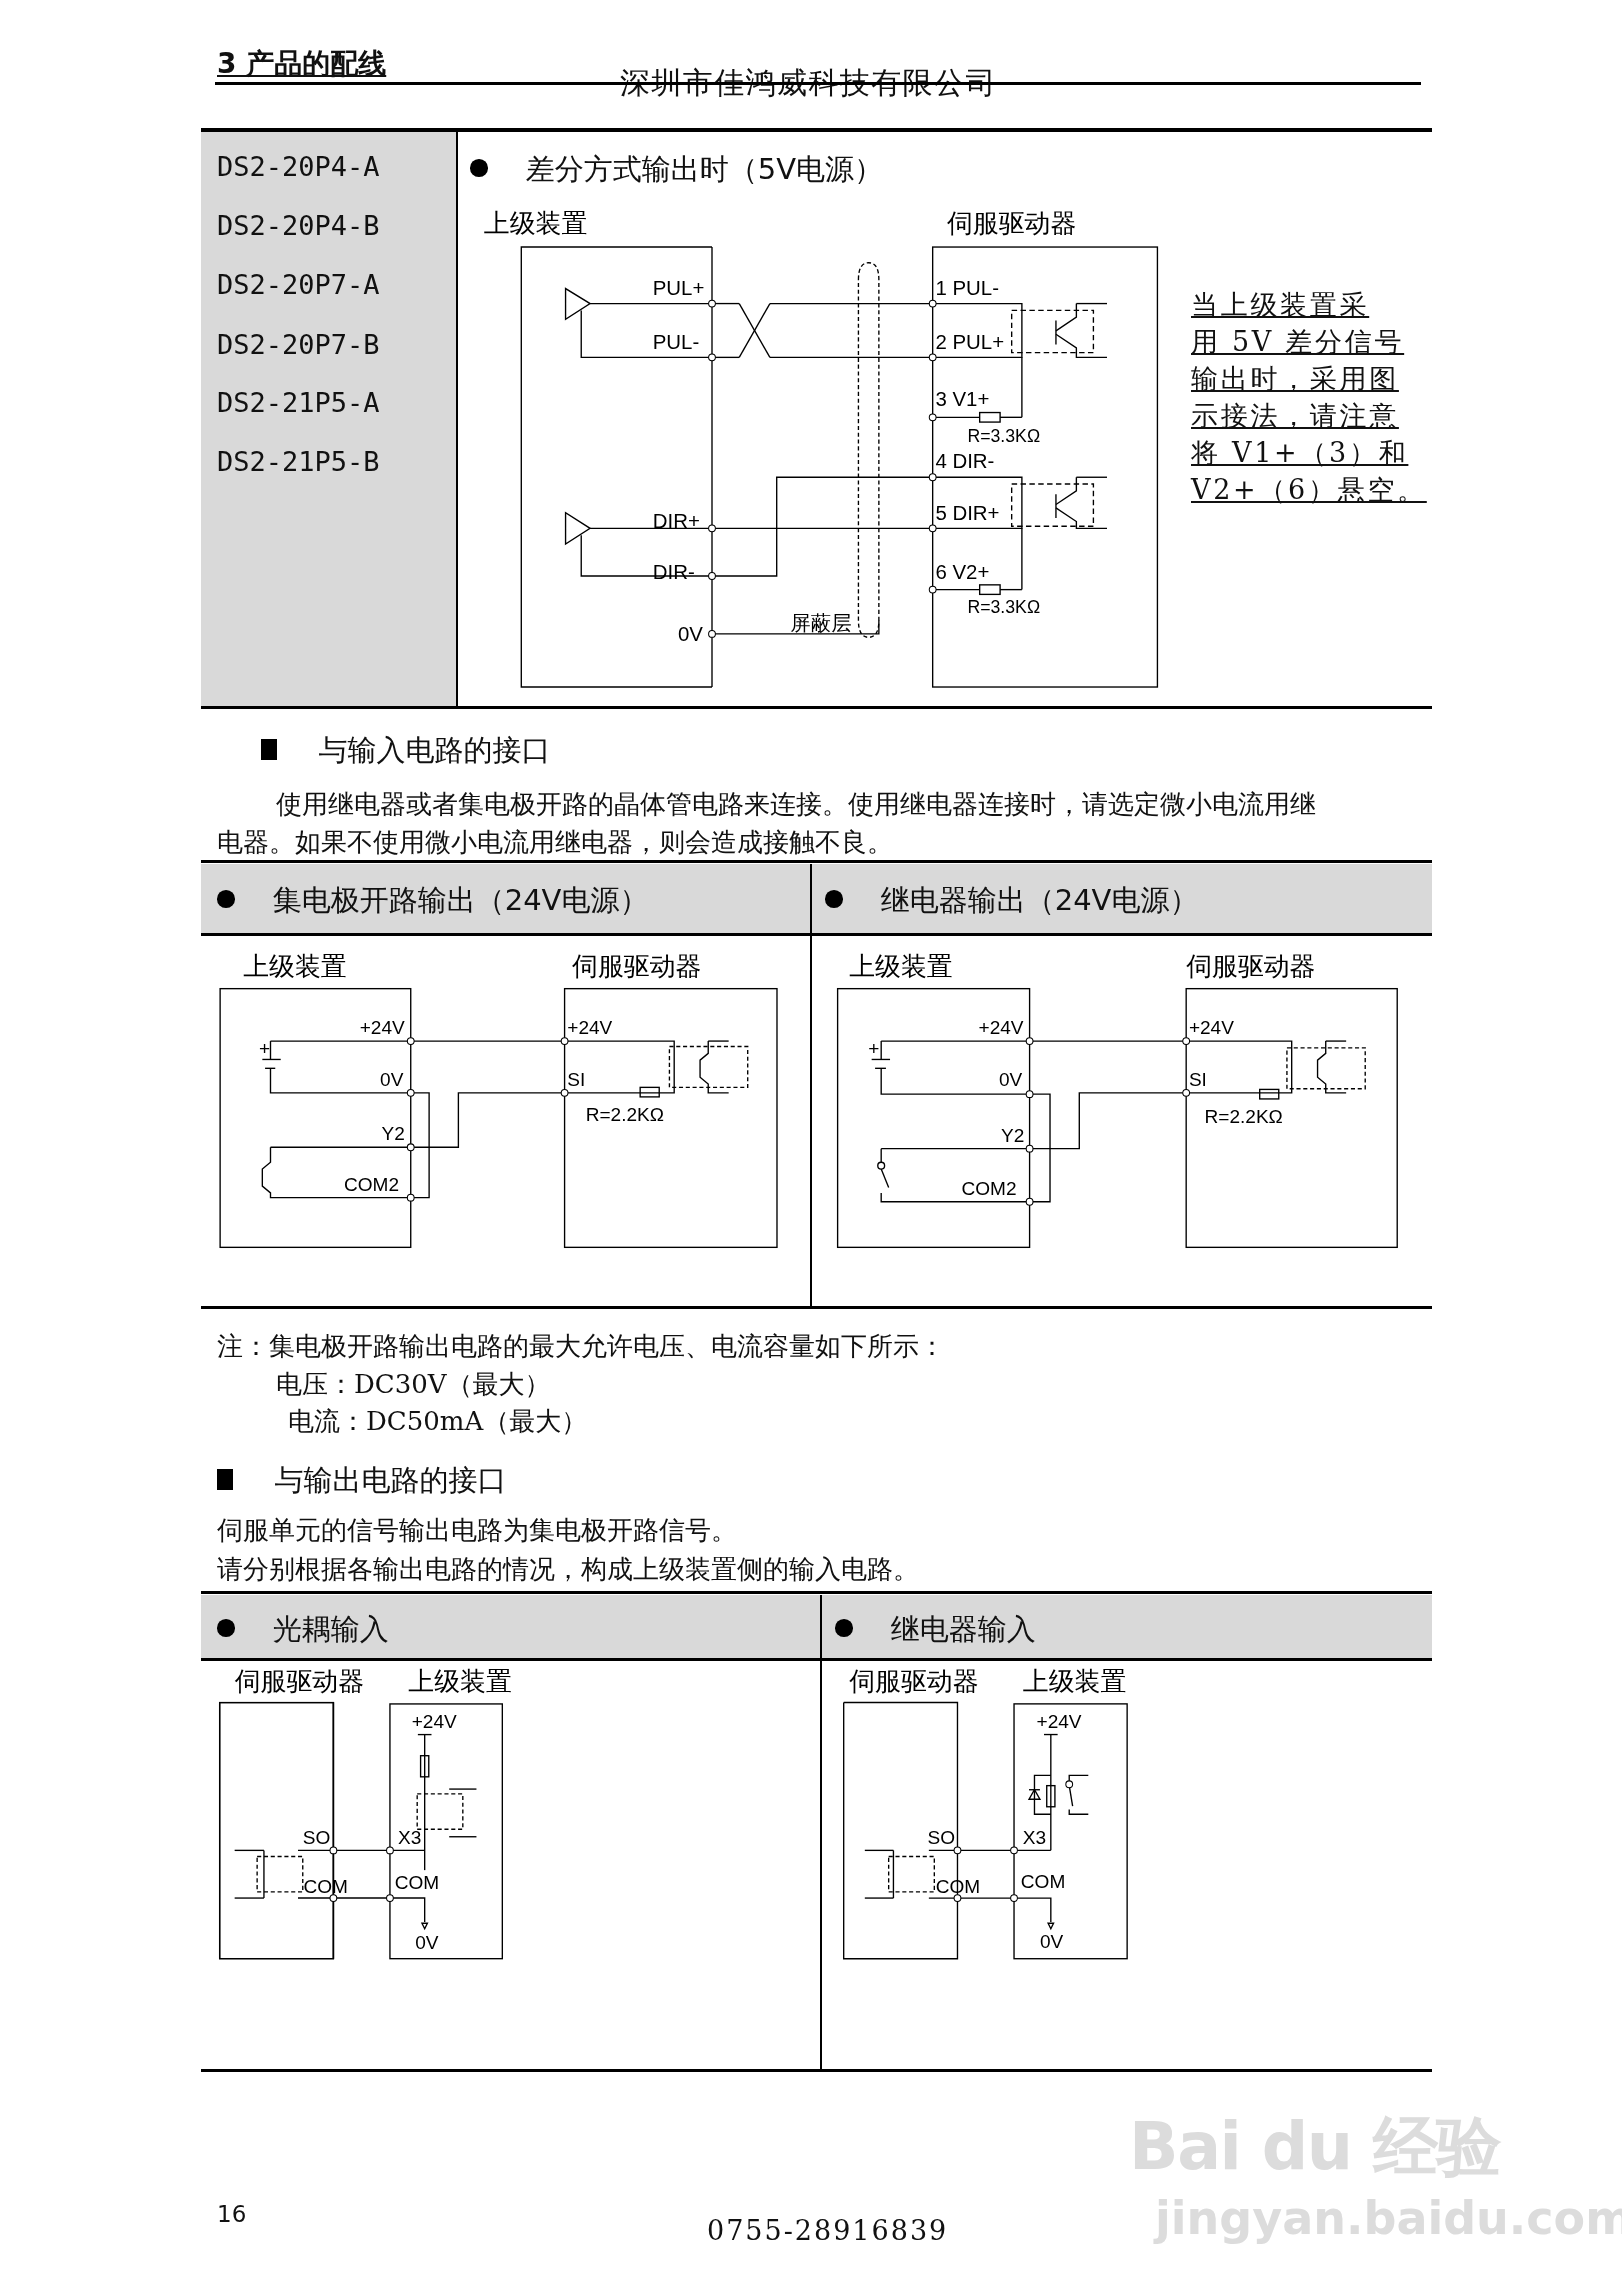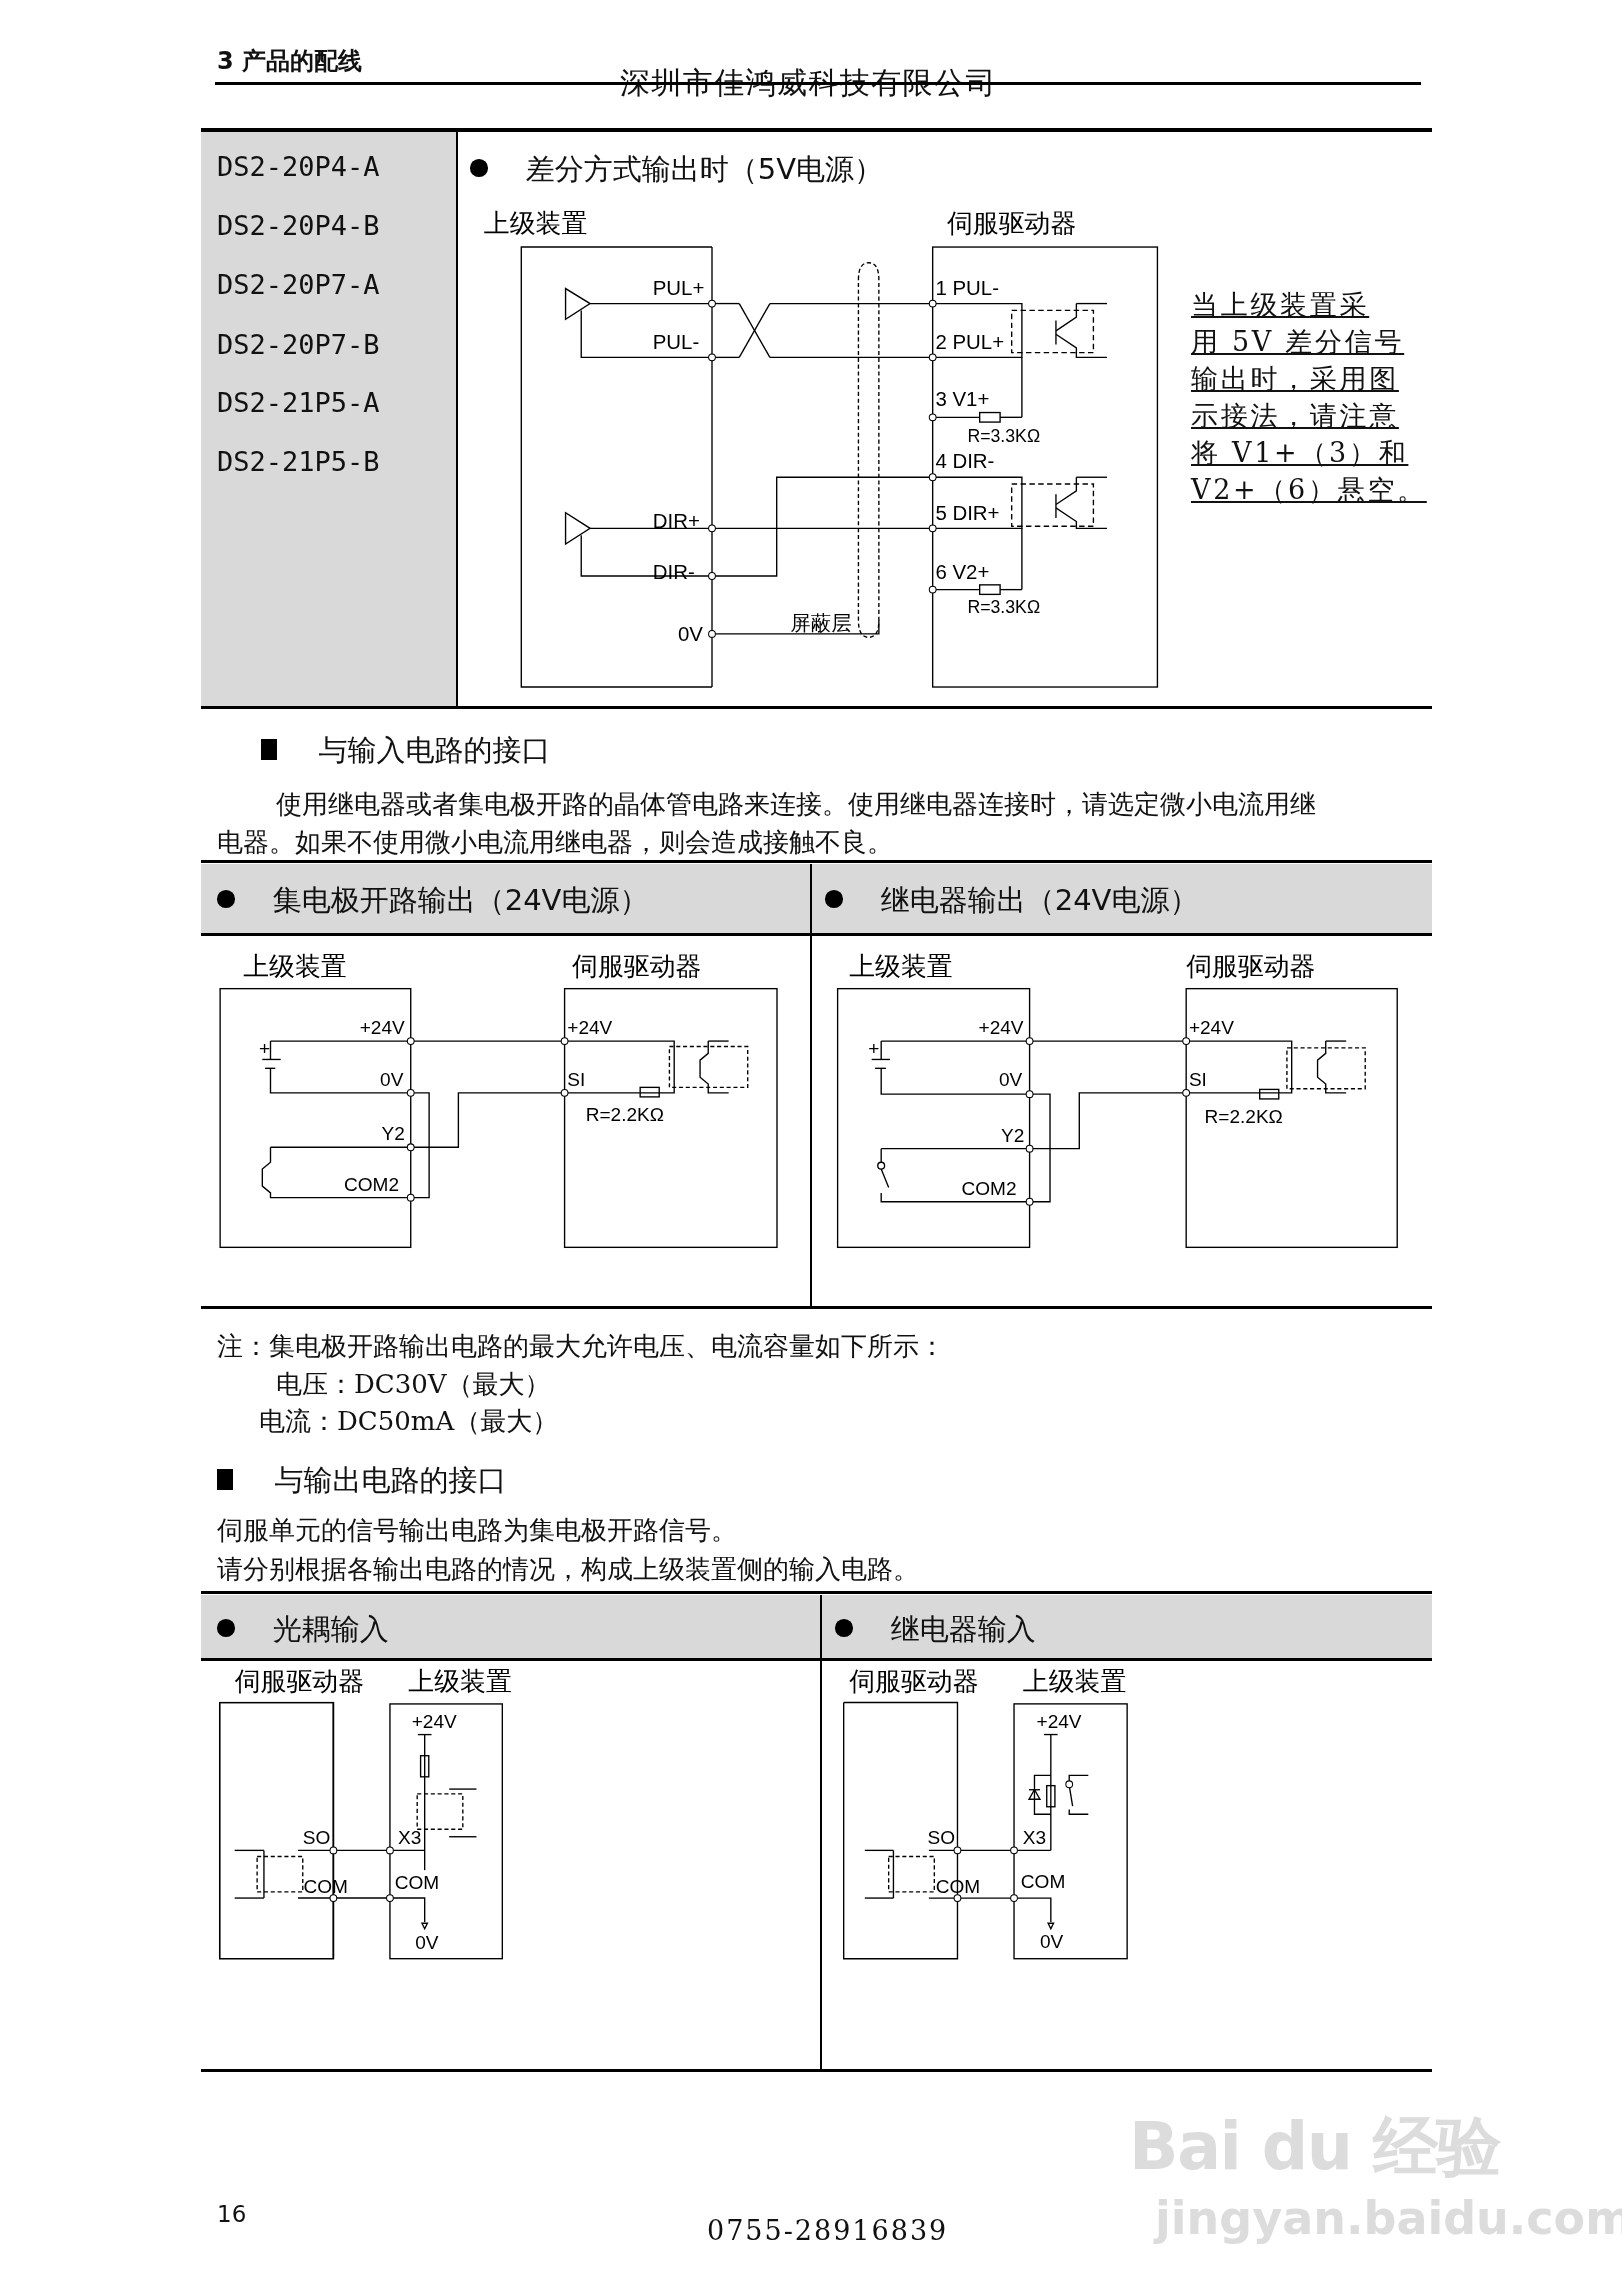--- a/index.html
+++ b/index.html
@@ -1,19 +1,19 @@
 <!DOCTYPE html>
 <html style="font-size:11px"><head>
 <meta charset="utf-8">
 <style>
   html, body { margin:0; padding:0; background:#ffffff; }
   body { width:1623px; height:2295px; position:relative; overflow:hidden;
          font-family:"DejaVu Sans","Liberation Sans",sans-serif; color:#111; }
   .abs { position:absolute; }
-  .hdr-chapter { left:217px; top:45px; font-size:24px; font-weight:bold; }
+  .hdr-chapter { left:217px; top:45px; font-size:28px; font-weight:bold;text-decoration:underline; }
   .hdr-company { left:620px; top:63px; font-size:30px; font-family:"DejaVu Serif","Liberation Serif",serif; letter-spacing:1.4px; }
   .hdr-rule { left:215px; top:82px; width:1206px; height:2.7px; background:#000; }
 
   .tbl-rule { height:4.1px; background:#000; }
   .gray { background:#d9d9d9; }
   .vline { width:2px; background:#000; }
   .model { font-family:"DejaVu Sans Mono","Liberation Mono",monospace; font-size:27px; left:217px; }
   .bullet-title { font-size:29px; }
   .bullet-dot { display:inline-block; width:17.7px; height:17.7px; border-radius:50%; background:#000; margin-right:38px; vertical-align:middle; position:relative; top:-2.7px; }
   .sq { display:inline-block; width:16.4px; height:20.4px; background:#000; margin-right:41px; vertical-align:middle; position:relative; top:-2.7px;}
@@ -232,21 +232,21 @@
     <text x="268" y="295">Y2</text>
     <text x="210" y="373">COM2</text>
     <text x="544" y="137">+24V</text>
     <text x="544" y="213">SI</text>
     <text x="567" y="268">R=2.2KΩ</text>
   </g>
 </svg>
 
 <div class="abs para" style="left:217px; top:1329px;">注：集电极开路输出电路的最大允许电压、电流容量如下所示：</div>
 <div class="abs para" style="left:276px; top:1367px;">电压：DC30V（最大）</div>
-<div class="abs para" style="left:259px; top:1404px;">电流：DC50mA（最大）</div>
+<div class="abs para" style="left:288px; top:1404px;">电流：DC50mA（最大）</div>
 
 <div class="abs section-title" style="top:1461px;text-align:right;">
   <span class="sq"></span><span>与输出电路的接口</span>
 </div>
 <div class="abs para" style="left:217px; top:1513px;">伺服单元的信号输出电路为集电极开路信号。</div>
 <div class="abs para" style="left:217px; top:1552px;">请分别根据各输出电路的情况，构成上级装置侧的输入电路。</div>
 
 <div class="abs tbl-rule" style="left:201px; top:1591px; width:1231px; height:3.4px;"></div>
 <div class="abs gray" style="left:201px; top:1595px; width:1231px; height:63px;"></div>
 <div class="abs tbl-rule" style="left:201px; top:1658px; width:1231px; height:2.7px;"></div>

